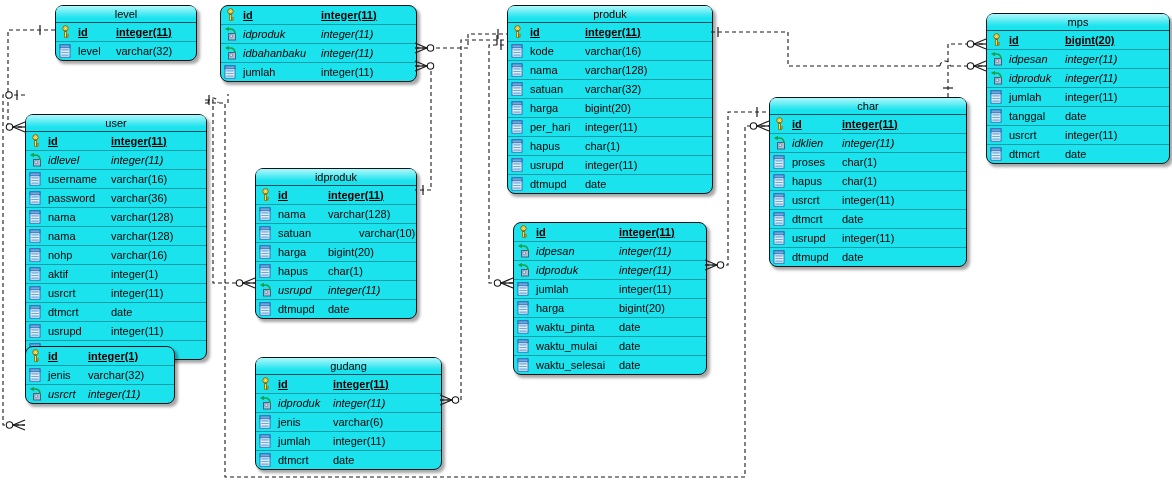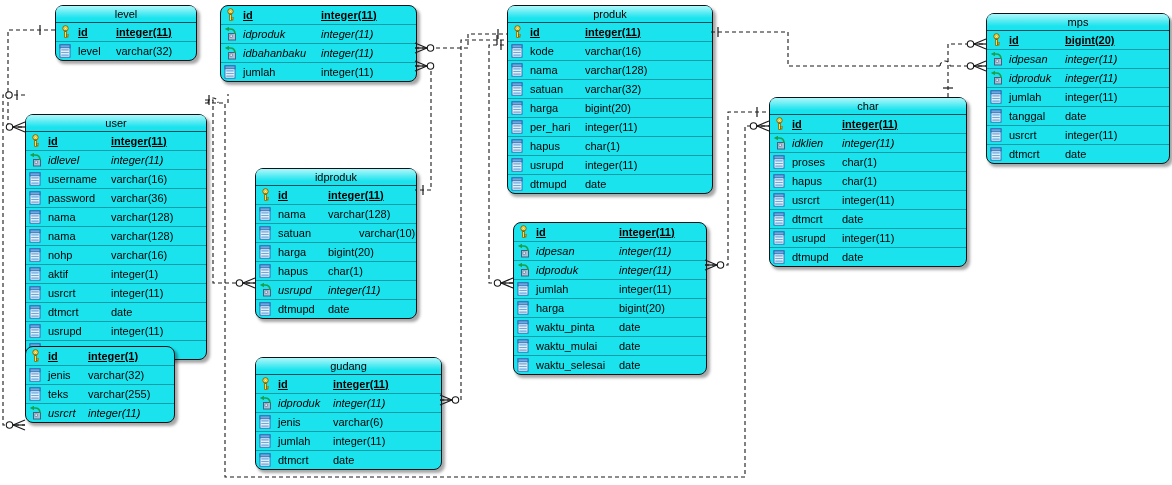--- a/index.html
+++ b/index.html
@@ -246,33 +246,20 @@
             <rect x="1" y="0.8" width="10" height="12.4" fill="#ffffff" stroke="#2f6eb5"></rect>
             <rect x="1" y="0.8" width="10" height="3" fill="#6aaade" stroke="#2f6eb5"></rect>
             <rect x="2.2" y="5.2" width="7.6" height="1.4" fill="#6aaade"></rect>
             <rect x="2.2" y="7.8" width="7.6" height="1.4" fill="#6aaade"></rect>
             <rect x="2.2" y="10.4" width="7.6" height="1.4" fill="#6aaade"></rect>
           </svg>
         </span>
         <span class="cname">jenis</span>
         <span class="ctype" style="left: 62px;">varchar(32)</span>
       </div>
-      <div class="trow">
-        <span class="icon">
-          <svg width="12" height="14" viewBox="0 0 12 14">
-            <rect x="1" y="0.8" width="10" height="12.4" fill="#ffffff" stroke="#2f6eb5"></rect>
-            <rect x="1" y="0.8" width="10" height="3" fill="#6aaade" stroke="#2f6eb5"></rect>
-            <rect x="2.2" y="5.2" width="7.6" height="1.4" fill="#6aaade"></rect>
-            <rect x="2.2" y="7.8" width="7.6" height="1.4" fill="#6aaade"></rect>
-            <rect x="2.2" y="10.4" width="7.6" height="1.4" fill="#6aaade"></rect>
-          </svg>
-        </span>
-        <span class="cname">teks</span>
-        <span class="ctype" style="left: 62px;">varchar(255)</span>
-      </div>
       <div class="trow fk">
         <span class="icon">
           <svg width="14" height="14" viewBox="0 0 14 14">
             <rect x="4.5" y="6.5" width="7" height="6.5" fill="#a8c0d8" stroke="#44607e"></rect>
             <rect x="6" y="8" width="2.4" height="2.2" fill="#eef3f8" stroke="#44607e" stroke-width="0.5"></rect>
             <path d="M11,7 Q11,2 6,2 L4.6,2" fill="none" stroke="#1e9e4a" stroke-width="1.7"></path>
             <polygon points="5,-0.2 0.8,2 5,4.2" fill="#1e9e4a"></polygon>
           </svg>
         </span>
         <span class="cname">usrcrt</span>

